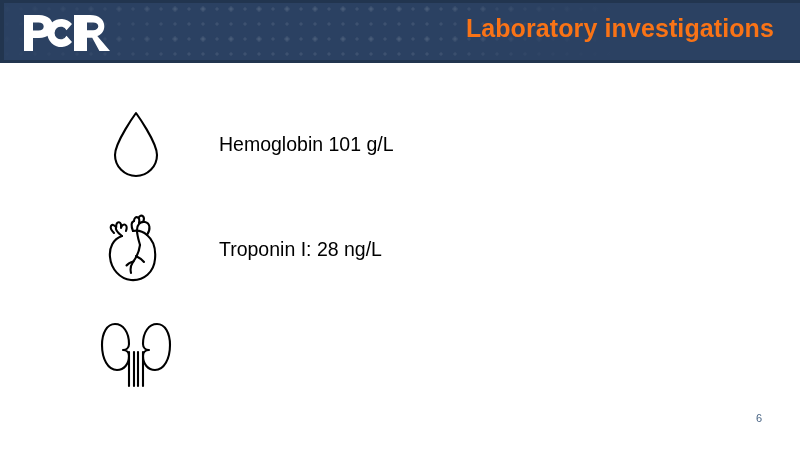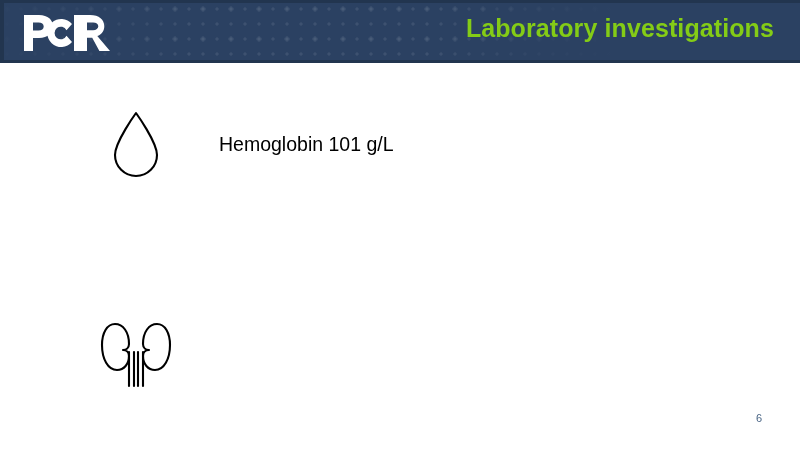--- a/index.html
+++ b/index.html
@@ -80,21 +80,21 @@
     height: 40px;
     z-index: 4;
   }
   .logo svg { display: block; }
 
   
   .header-title {
     position: absolute;
     right: 26px;
     top: 14px;
-    color: #84cc16;
+    color: #f97316;
     font-size: 25px;
     font-weight: bold;
     letter-spacing: 0.1px;
     z-index: 4;
     white-space: nowrap;
   }
 
   
   .content {
     position: absolute;
@@ -176,20 +176,52 @@
 
   <div class="row" id="row-0">
     <div class="row-icon">
       <svg width="58" height="72" viewBox="0 0 58 72" aria-hidden="true">
         <path d="M29 4 C29 4 8 33 8 46 C8 57.6 17.4 67 29 67 C40.6 67 50 57.6 50 46 C50 33 29 4 29 4 Z" fill="none" stroke="#000000" stroke-width="2.1" stroke-linejoin="round"></path>
       </svg>
     </div>
     <div class="row-label">Hemoglobin 101 g/L</div>
   </div>
 
+  <div class="row" id="row-1">
+    <div class="row-icon">
+      <svg width="72" height="72" viewBox="0 0 72 72" aria-hidden="true">
+        <g fill="none" stroke="#000000" stroke-width="2.1" stroke-linejoin="round" stroke-linecap="round">
+
+          <path d="M22 22
+                   C13 25 9 34 10 43
+                   C11 55 20 65 31 66
+                   C44 67 54 58 55 45
+                   C56 35 53 26 47 21
+                   C43 17.5 38 16 33 17"></path>
+
+          <path d="M47 21 C51 15 50 9 45 8 C40 7 37 11 37 16 C37 22 39 27 40 31"></path>
+
+          <path d="M33 17 C31 12 31 8 34 7"></path>
+
+          <path d="M34 7 C34 4 36 2.5 38 3.5 C39.5 4.3 39.5 6.5 39 9"></path>
+          <path d="M38.6 3.8 C39.6 1.5 41.6 1 43 2.3 C44.3 3.5 44 6 43.2 8"></path>
+
+          <path d="M22 22 C18 19 15 16 16 13"></path>
+          <path d="M16 13 C14 11 12 10 11 12 C10 14 12 17 14 19"></path>
+          <path d="M16.2 13.2 C16 10 17 8 19 8.3 C20.8 8.6 21.3 11 21 13.6"></path>
+          <path d="M21 13.7 C22 11 24 9.8 25.6 11 C27 12 26.8 14.6 26 17"></path>
+
+          <path d="M40 31 C39 38 36 44 33 48 C31 51 30 55 31 59"></path>
+          <path d="M36 42 C39 43.5 42 45.5 44 48"></path>
+          <path d="M33.5 47.5 C30.5 48.2 28 49.5 26.5 51.5"></path>
+        </g>
+      </svg>
+    </div>
+    <div class="row-label">Troponin I: 28 ng/L</div>
+  </div>
 
   <div class="row" id="row-2">
     <div class="row-icon">
       <svg width="74" height="72" viewBox="0 0 74 72" aria-hidden="true">
         <g fill="none" stroke="#000000" stroke-width="2.1" stroke-linejoin="round" stroke-linecap="round">
 
           <path d="M30 25
                    C30 13 24 5 16 5
                    C8 5 3 14 3 26
                    C3 40 9 51 18 51

